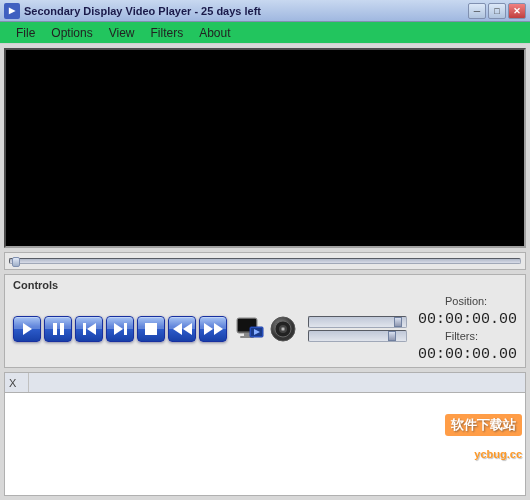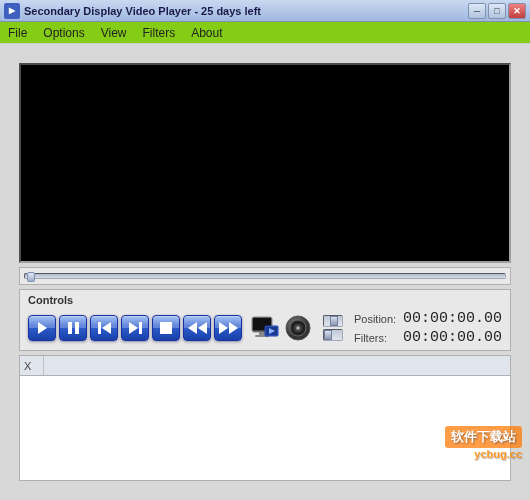--- a/index.html
+++ b/index.html
@@ -57,39 +57,39 @@
       border-radius: 2px;
     }
     .title-btn.close {
       background: linear-gradient(to bottom, #f08080, #c04040);
       color: white;
       font-weight: bold;
     }
 
     
     .menu-bar {
-      background: #84cc16;
+      background: #22c55e;
       height: 22px;
       display: flex;
       align-items: center;
-      padding: 0 0;
+      padding: 0 8px;
       border-bottom: 1px solid #d0d0d0;
     }
     .menu-item {
       padding: 2px 8px;
       font-size: 12px;
       color: #222;
       cursor: pointer;
       border-radius: 2px;
     }
 
     
     .main-window {
       background: #d8d8d8;
-      padding: 19px;
+      padding: 4px;
       height: calc(500px - 22px - 22px);
       display: flex;
       flex-direction: column;
       gap: 4px;
     }
 
     
     .video-area {
       background: #000;
       flex: 0 0 200px;
@@ -223,20 +223,21 @@
       display: flex;
       flex-direction: column;
       gap: 2px;
       font-size: 11px;
       color: #333;
     }
     .position-row {
       display: flex;
       align-items: center;
       gap: 4px;
+      flex-direction: column;
     }
     .pos-label {
       color: #444;
       min-width: 45px;
     }
     .pos-value {
       color: #222;
       font-family: 'Courier New', monospace;
       font-size: 15px;
     }
@@ -293,20 +294,21 @@
       padding: 2px 6px;
       border-radius: 3px;
       text-shadow: 1px 1px 2px rgba(0,0,0,0.5);
     }
     .watermark-sub {
       color: #ff8800;
       font-size: 11px;
       font-weight: bold;
       text-align: right;
       text-shadow: 1px 1px 1px rgba(0,0,0,0.3);
+      margin-top: 12px;
     }
 
     
     .tri-right {
       width: 0; height: 0;
       border-top: 6px solid transparent;
       border-bottom: 6px solid transparent;
       border-left: 9px solid white;
       position: relative; z-index: 1;
     }

